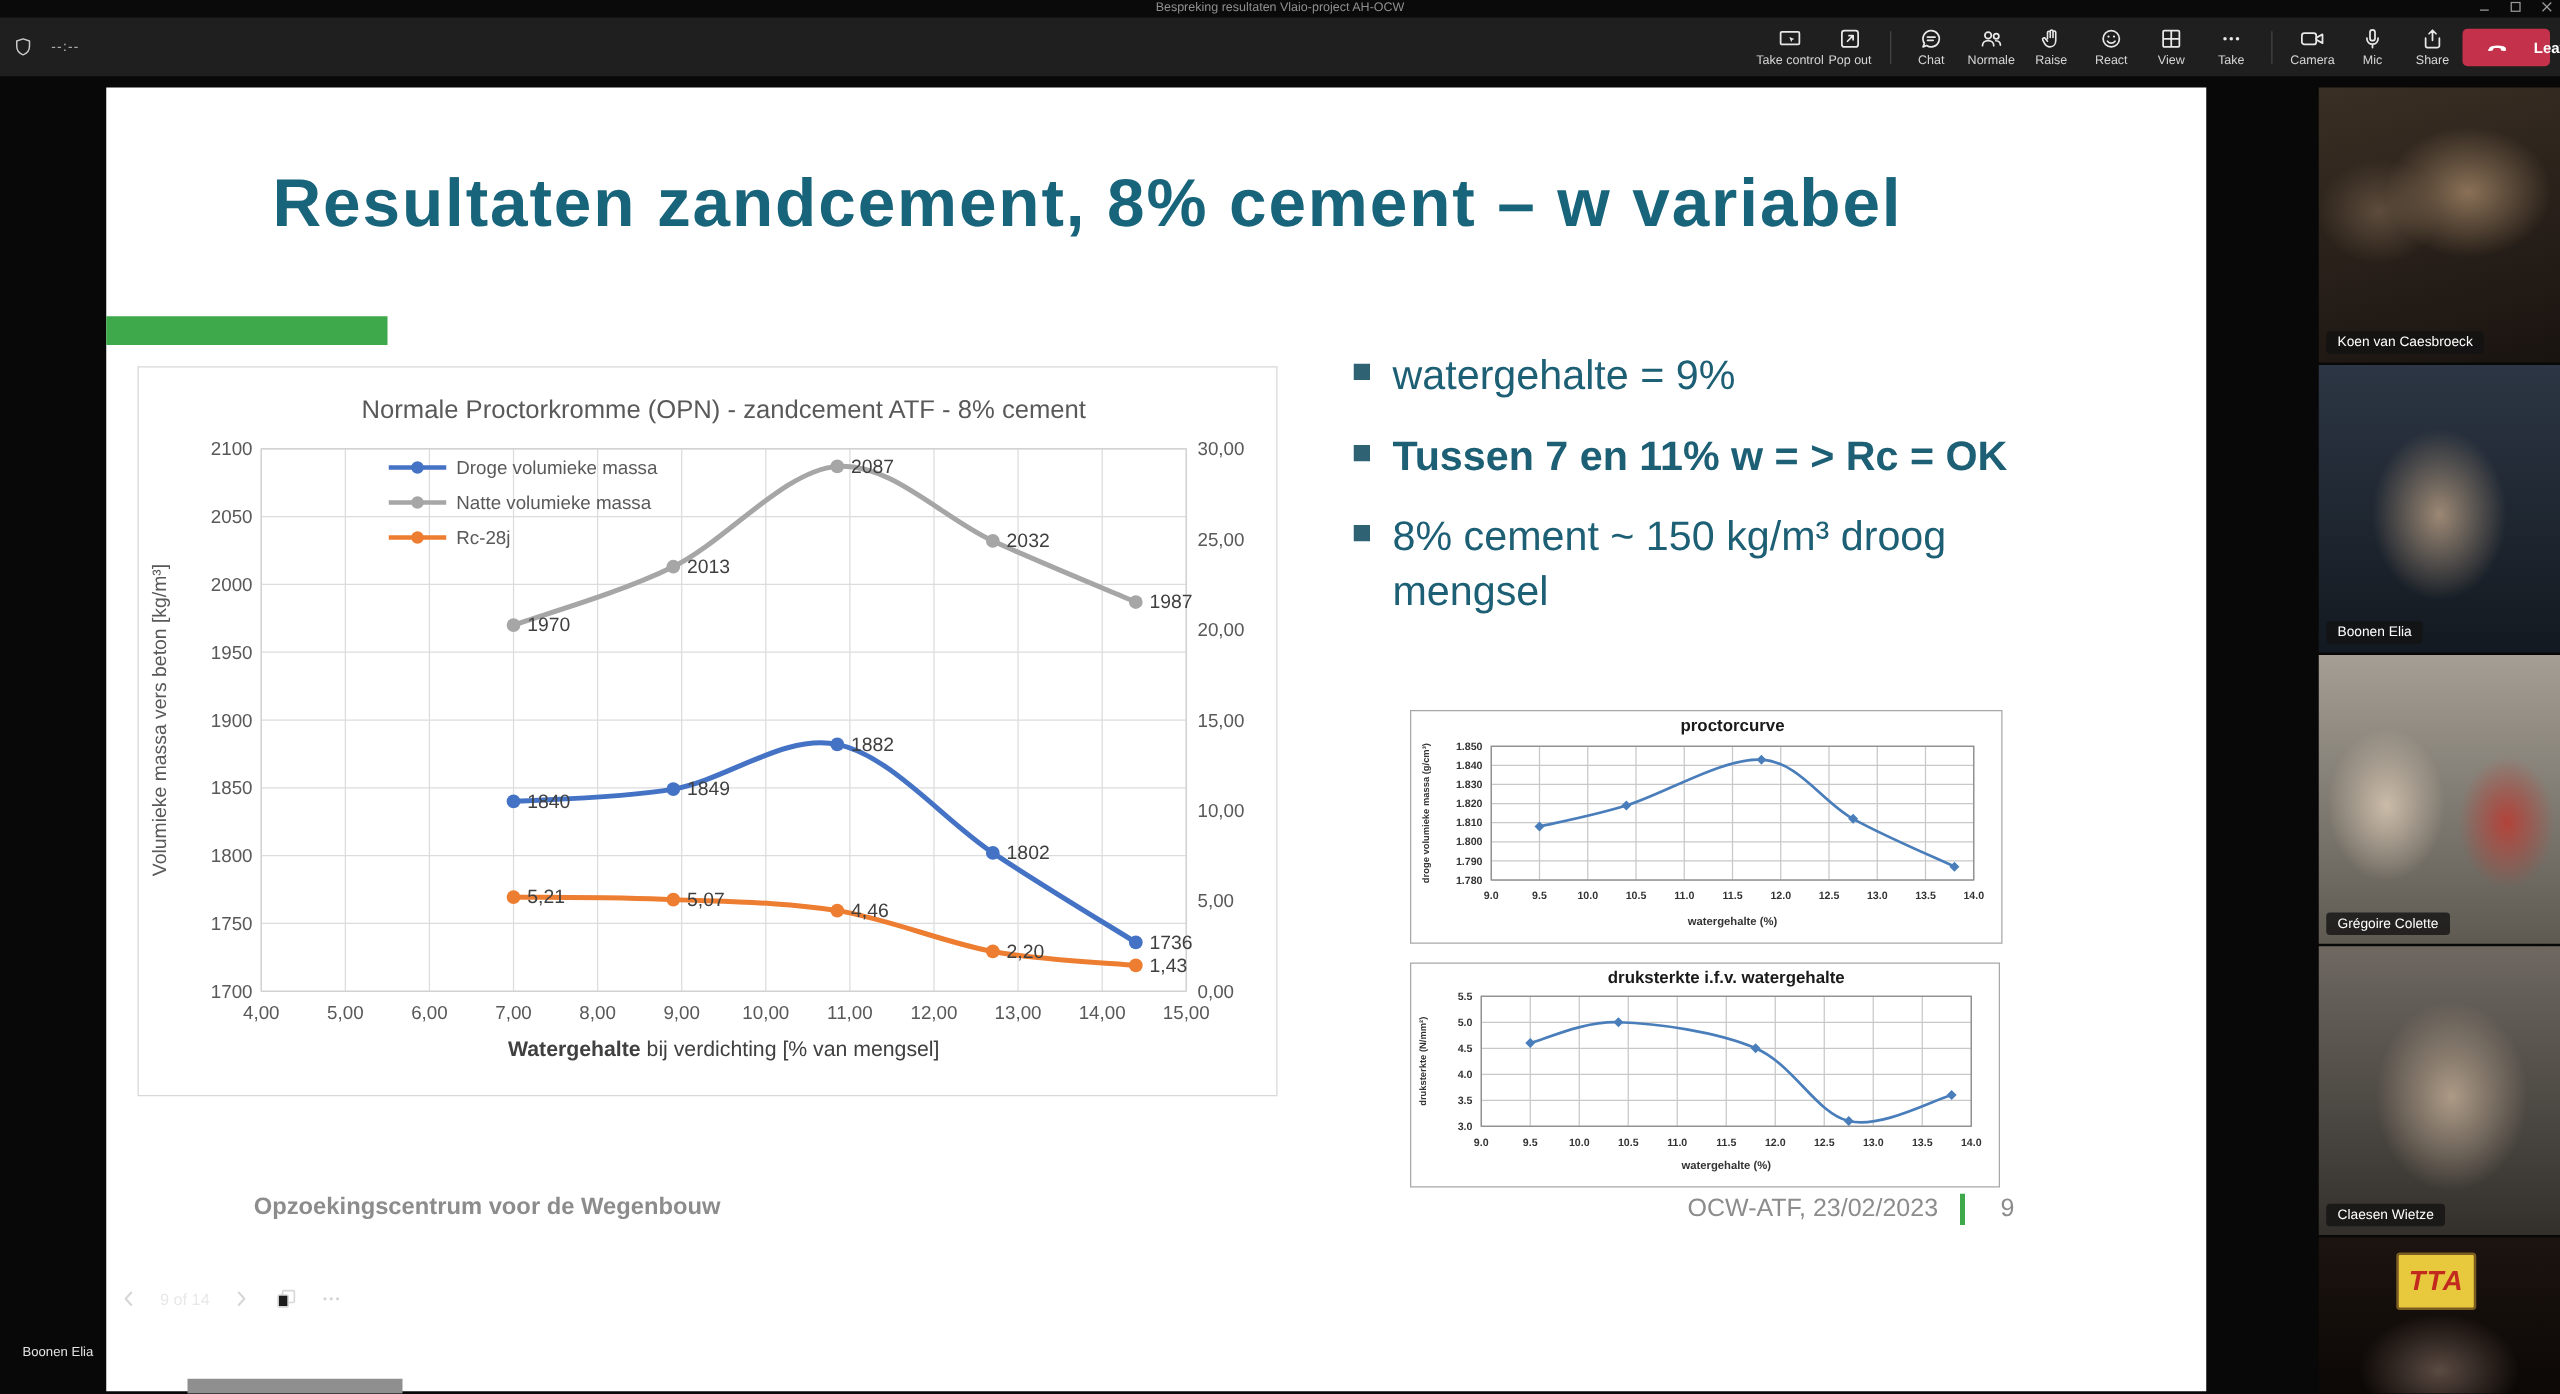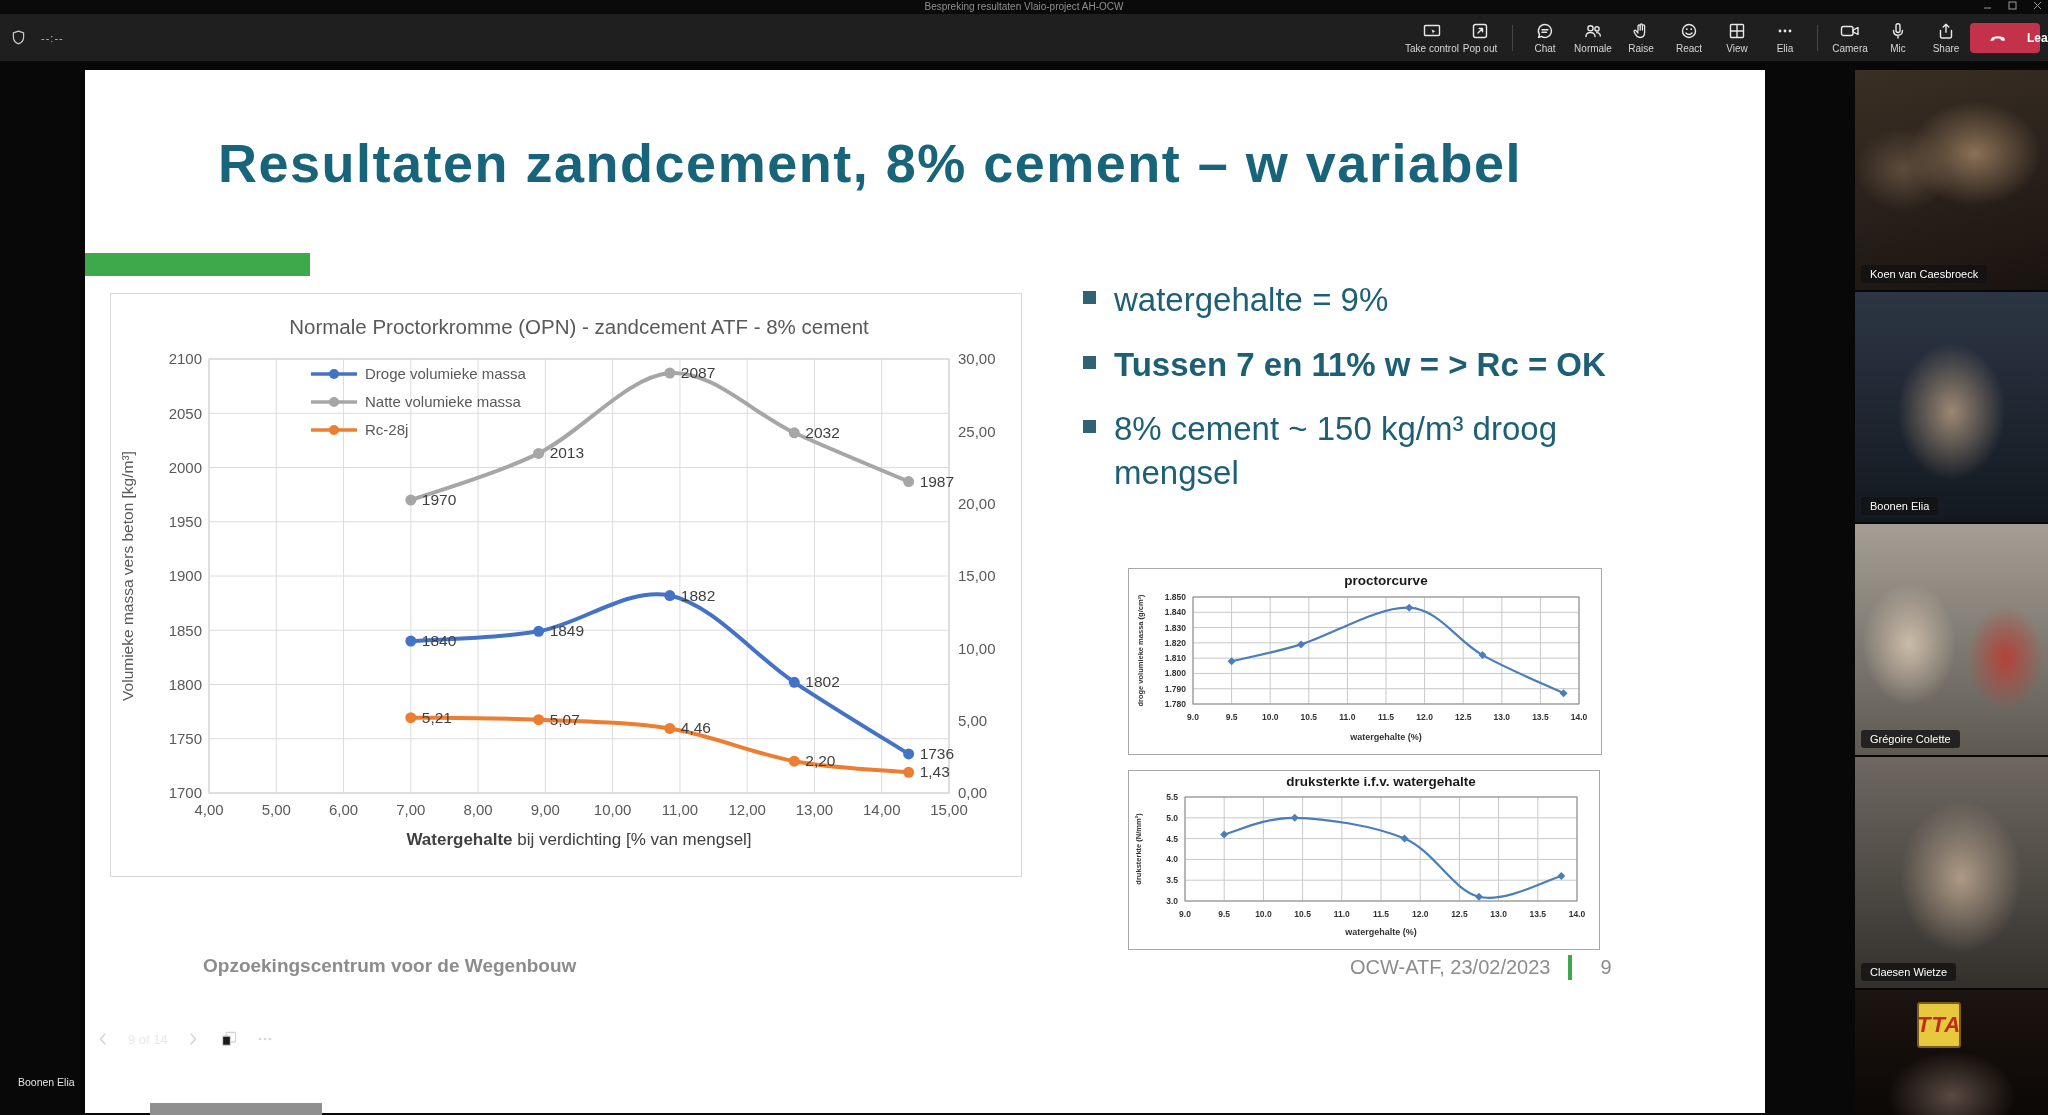--- a/index.html
+++ b/index.html
@@ -51,21 +51,21 @@
   .footer-right .pnum { font-size:20px; color:#8c8c8c; }
 
   
   .tile { position:absolute; left:1855px; width:193px; overflow:hidden; background:#111; }
   .tile .nameplate { position:absolute; left:6px; bottom:7px; background:rgba(18,18,18,.78); color:#fff; font-size:11px; padding:3px 9px; border-radius:3px; white-space:nowrap; }
   .t1 { top:70px;  height:220px; background: radial-gradient(95px 75px at 62% 38%, #8a7157 0%, rgba(60,46,32,0) 70%), radial-gradient(70px 60px at 25% 45%, #5d4c3c 0%, rgba(60,46,32,0) 70%), linear-gradient(165deg, #3a2f24, #191310); }
   .t2 { top:292px; height:230px; background: radial-gradient(75px 95px at 50% 52%, #9c8874 0%, rgba(40,48,60,0) 72%), linear-gradient(180deg, #2c3644, #131920); }
   .t3 { top:524px; height:231px; background: radial-gradient(55px 75px at 78% 58%, #b2433a 0%, rgba(160,154,144,0) 70%), radial-gradient(65px 85px at 28% 52%, #cbbba8 0%, rgba(160,154,144,0) 72%), linear-gradient(180deg, #a49e94, #5e5a52); }
   .t4 { top:757px; height:231px; background: radial-gradient(85px 105px at 55% 52%, #ad9a86 0%, rgba(60,58,54,0) 72%), linear-gradient(180deg, #6e6861, #33302c); }
   .t5 { top:990px; height:125px; background: radial-gradient(85px 60px at 50% 85%, #5a4a42 0%, rgba(20,14,10,0) 75%), linear-gradient(180deg, #1c1410, #0c0806); }
-  .tta { position:absolute; left:62px; top:12px; width:44px; height:46px; background:#e8c93e; border:2px solid #7a5c20; border-radius:3px; display:flex; align-items:center; justify-content:center; font-size:22px; font-weight:bold; font-style:italic; color:#c22a1f; letter-spacing:1px; }
+  .tta { position:absolute; left:62px; top:12px; width:64px; height:46px; background:#e8c93e; border:2px solid #7a5c20; border-radius:3px; display:flex; align-items:center; justify-content:center; font-size:22px; font-weight:bold; font-style:italic; color:#c22a1f; letter-spacing:1px; }
 
   
   .navbar { position:absolute; left:90px; top:1026px; display:flex; align-items:center; gap:10px; }
   .navbtn { width:26px; height:26px; display:flex; align-items:center; justify-content:center; cursor:pointer; }
   .nav-counter { font-size:13px; color:#e8e8e8; margin:0 2px; }
   .presenter { position:absolute; left:18px; top:1076px; font-size:10.5px; color:#e2e2e2; }
   .taskbar-fragment { position:absolute; left:150px; top:1103px; width:172px; height:12px; background:#8f8f8f; }
 
   .ico { display:block; }
 </style>
@@ -157,21 +157,21 @@
             <path d="M10 3.5v13M3.5 10h13"></path>
           </svg>
         <span class="lbl">View</span>
       </div>
       <div class="tbtn">
         <svg class="ico" width="20" height="20" viewBox="0 0 20 20">
             <circle cx="5" cy="10" r="1.4" fill="#e8e8e8"></circle>
             <circle cx="10" cy="10" r="1.4" fill="#e8e8e8"></circle>
             <circle cx="15" cy="10" r="1.4" fill="#e8e8e8"></circle>
           </svg>
-        <span class="lbl">Elia</span>
+        <span class="lbl">Take</span>
       </div>
       <div class="tb-div"></div>
       <div class="tbtn">
         <svg class="ico" width="20" height="20" viewBox="0 0 20 20" fill="none" stroke="#e8e8e8" stroke-width="1.4" stroke-linejoin="round">
             <rect x="1.5" y="5.5" width="11.5" height="9" rx="2"></rect>
             <path d="M13 9.2l5-2.7v7l-5-2.7z"></path>
           </svg>
         <span class="lbl">Camera</span>
       </div>
       <div class="tbtn">

